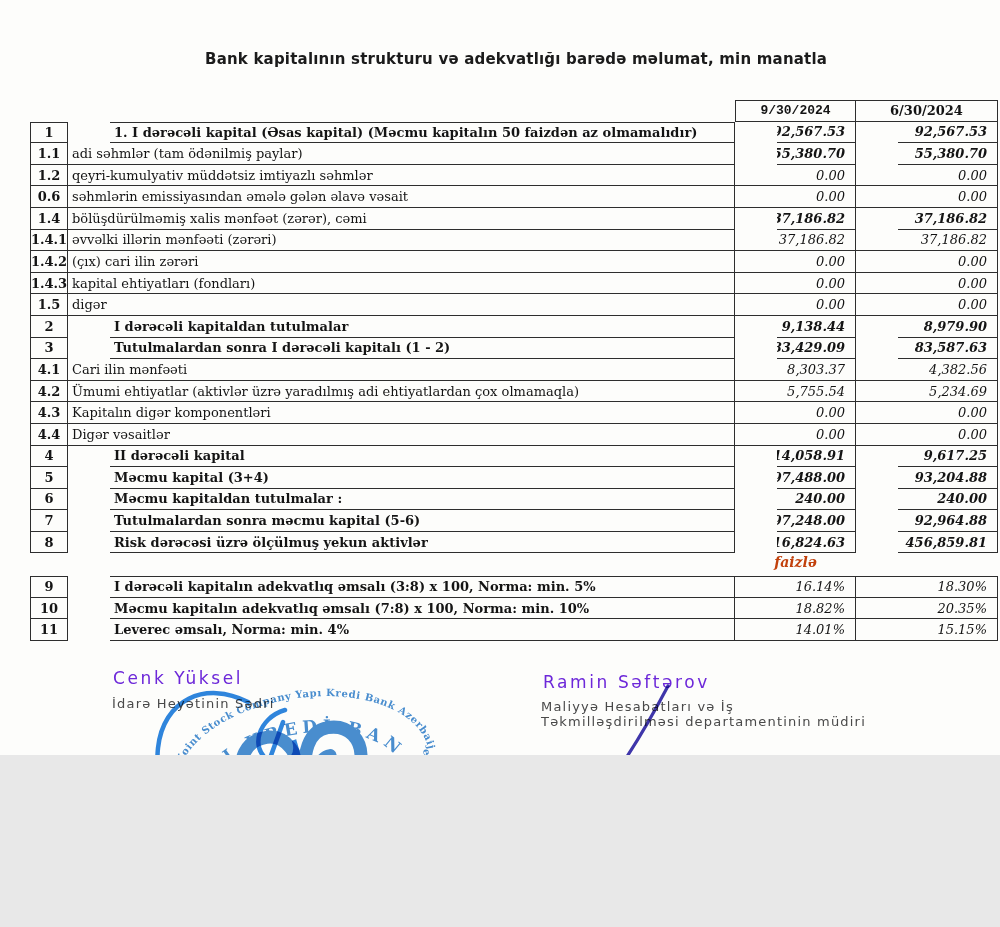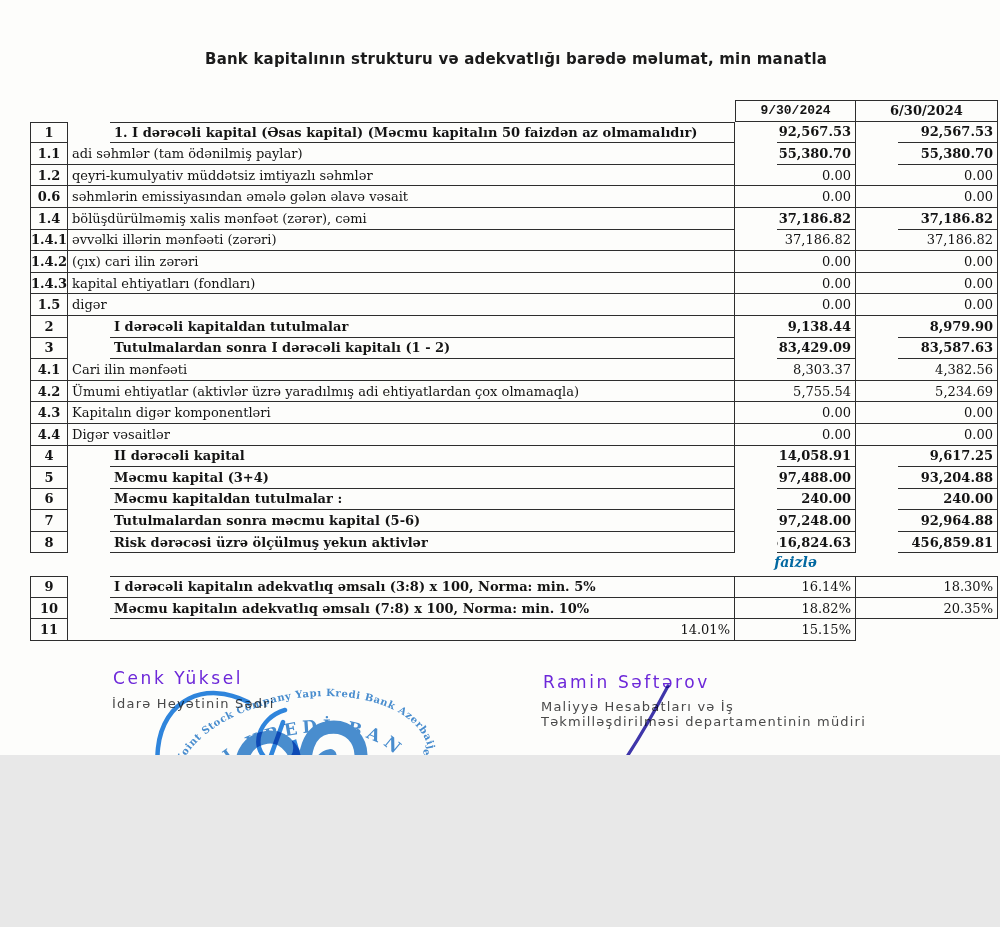--- a/index.html
+++ b/index.html
@@ -8,29 +8,29 @@
   .title{position:absolute;left:205px;top:50px;font:bold 15px "DejaVu Sans",sans-serif;
          color:#1b1b1b;letter-spacing:.2px;}
   
   .grid{position:absolute;left:30px;display:grid;grid-template-columns:38px 667px 121px 142px;}
   #main-table{top:100px;grid-auto-rows:21.6px;}
   #pct-table{top:576px;grid-auto-rows:21.7px;}
   .cell{font:13px "DejaVu Serif","Liberation Serif",serif;color:#141414;display:flex;
         align-items:center;white-space:nowrap;overflow:hidden;
         border-right:1.5px solid #2e2e2e;border-bottom:1.5px solid #2e2e2e;padding:0 4px;}
   .no{justify-content:center;font-weight:bold;padding:0;}
-  .val{justify-content:flex-end;padding-right:4px;}
+  .val{justify-content:flex-end;padding-right:10px;font-style:italic;}
   .b{font-weight:bold;margin-left:42px;}
   .bl{border-left:1.5px solid #2e2e2e;}
   .bt{border-top:1.5px solid #2e2e2e;}
   .ghost{border:none;}
   .datehead{border:1.5px solid #2e2e2e;border-left:none;font-weight:bold;justify-content:center;}
   .datehead.first{border-left:1.5px solid #2e2e2e;font-family:Liberation Mono, monospace;}
   .faizle{position:absolute;left:735px;top:554px;width:121px;text-align:center;
-          font:italic bold 14px "DejaVu Serif",serif;color:#0369a1;}
+          font:italic bold 14px "DejaVu Serif",serif;color:#c2410c;}
   
   .sig-name{position:absolute;font:17px "DejaVu Sans",sans-serif;letter-spacing:2.6px;color:#6d28d9;}
   .sig-role{position:absolute;font:13px "DejaVu Sans",sans-serif;letter-spacing:1.2px;color:#494949;}
   .rule{position:absolute;border-top:1.6px solid #5a5a5a;z-index:1;}
   .foot{position:absolute;font:12.5px "DejaVu Sans",sans-serif;letter-spacing:1.3px;
         color:#3a3a3a;white-space:nowrap;z-index:3;mix-blend-mode:multiply;}
   .ink{position:absolute;mix-blend-mode:multiply;}
   #stamp{z-index:2;transform:rotate(-9deg);}
   #sig-left{z-index:4;}
   #sig-right{z-index:4;}
@@ -134,20 +134,21 @@
   <div class="grid" id="pct-table">
       <div class="cell no bl bt">9</div>
       <div class="cell label b bt">I dərəcəli  kapitalın  adekvatlıq əmsalı (3:8) x 100, Norma: min. 5%</div>
       <div class="cell val bt">16.14%</div>
       <div class="cell val bt">18.30%</div>
       <div class="cell no bl">10</div>
       <div class="cell label b">Məcmu kapitalın  adekvatlıq  əmsalı (7:8) x 100, Norma: min. 10%</div>
       <div class="cell val">18.82%</div>
       <div class="cell val">20.35%</div>
       <div class="cell no bl">11</div>
+      <div class="cell label b">Leverec əmsalı, Norma: min. 4%</div>
       <div class="cell val">14.01%</div>
       <div class="cell val">15.15%</div>
     </div>
 
   <div class="sig-name" style="left:113px;top:668px;">Cenk Yüksel</div>
   <div class="sig-role" style="left:112px;top:696px;">İdarə Heyətinin Sədri</div>
   <div class="sig-name" style="left:543px;top:672px;">Ramin Səftərov</div>
   <div class="sig-role" style="left:541px;top:699px;">Maliyyə Hesabatları və İş</div>
   <div class="sig-role" style="left:541px;top:714px;">Təkmilləşdirilməsi departamentinin müdiri</div>
 

